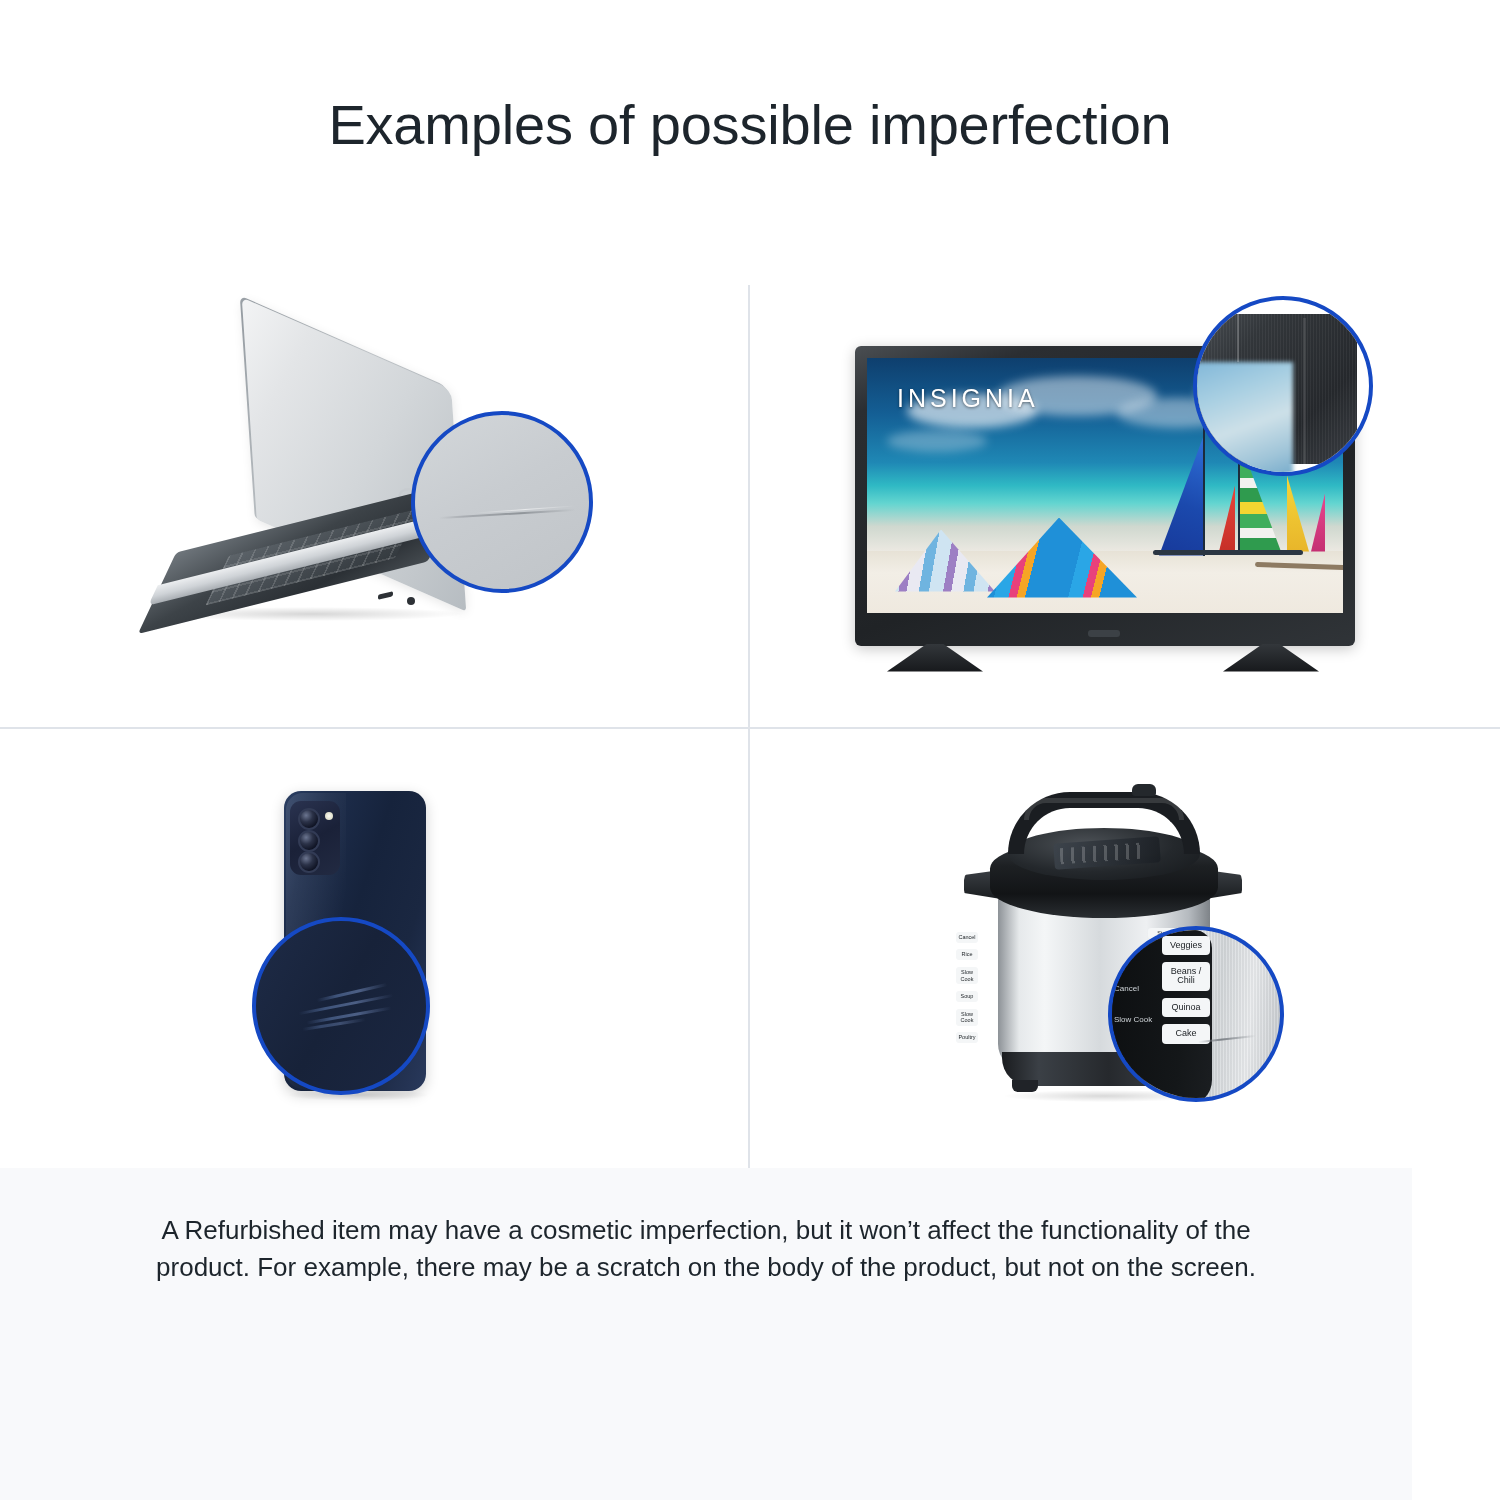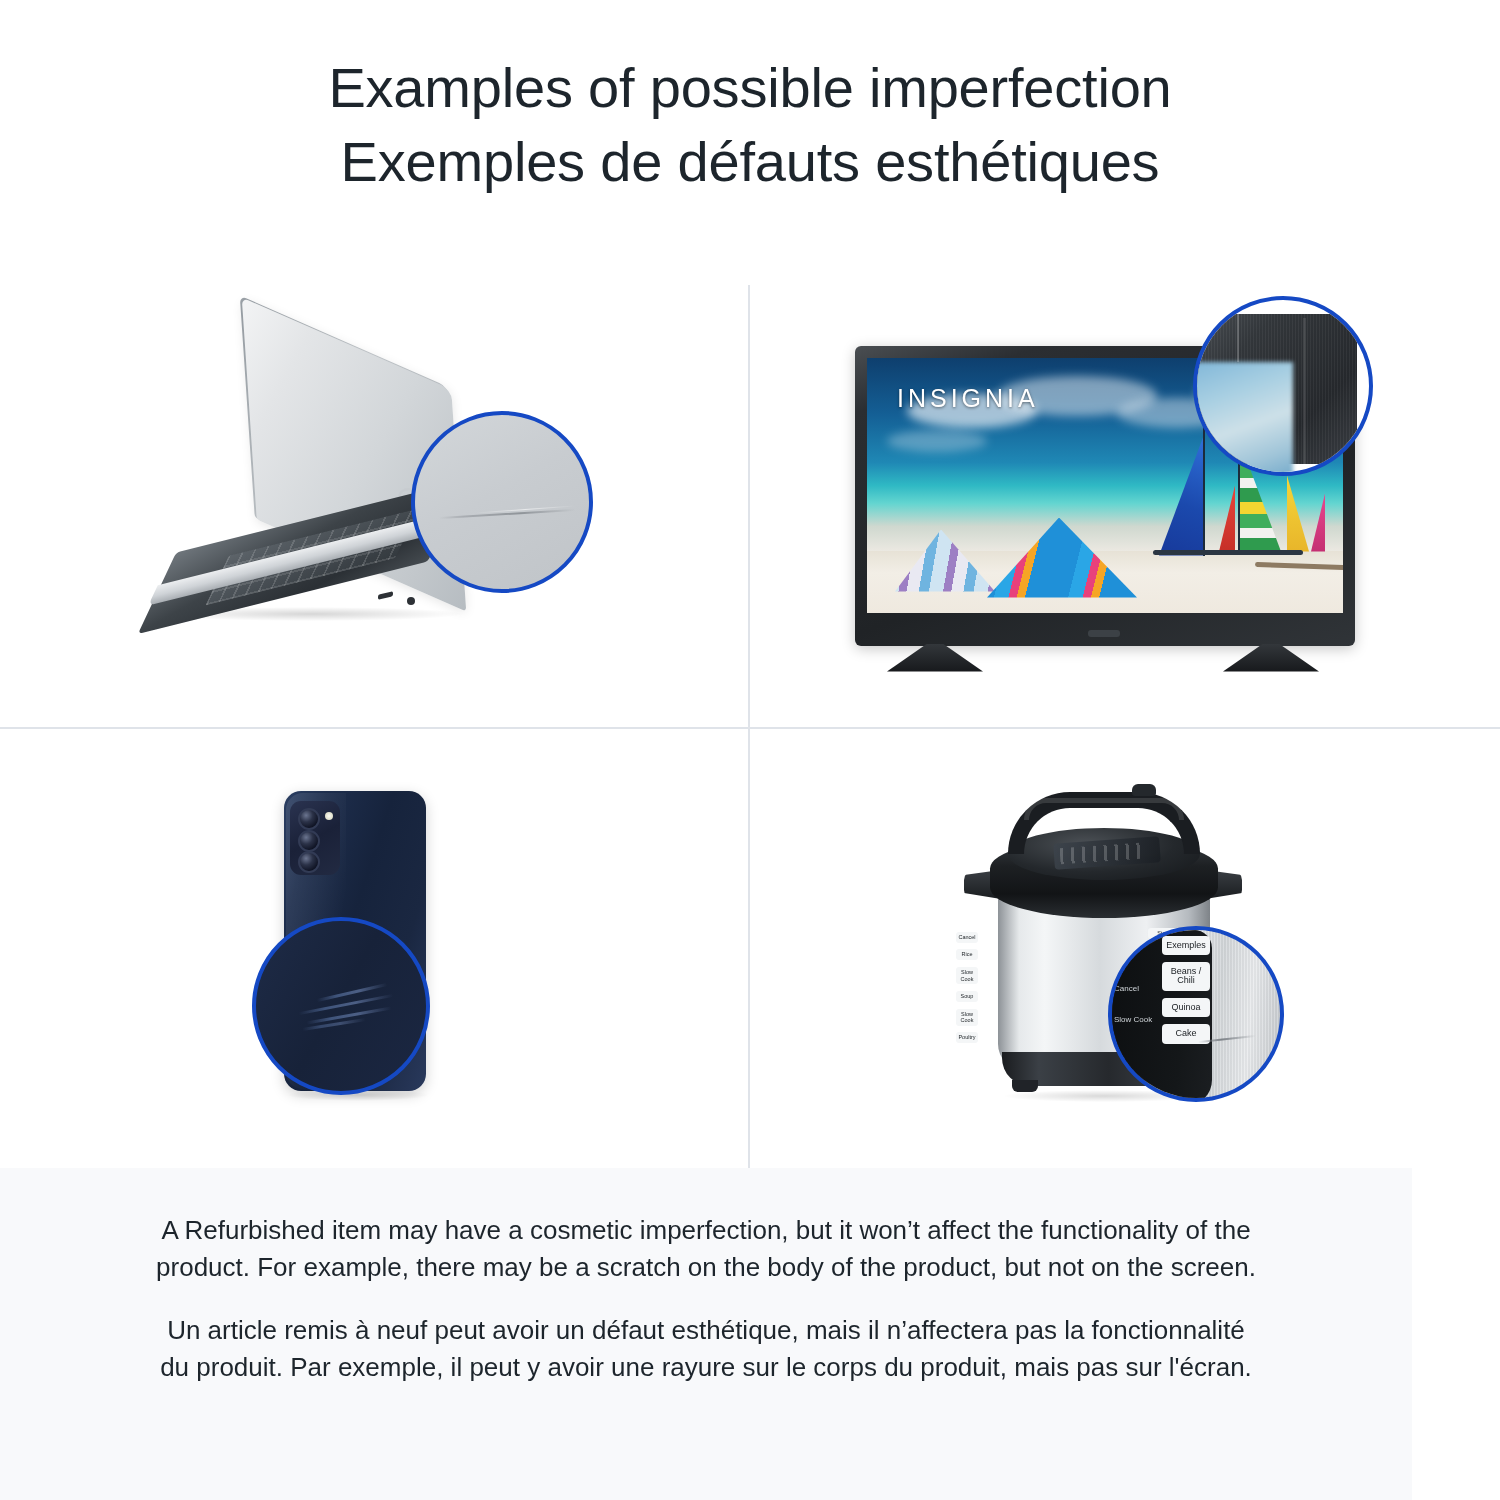--- a/index.html
+++ b/index.html
@@ -727,21 +727,20 @@
     margin-bottom: 26px;
   }
 </style>
 </head>
 <body>
 
 <div class="page">
 
   <div class="header">
     <div class="title-line">Examples of possible imperfection</div>
-    <div class="title-line">Exemples de défauts esthétiques</div>
   </div>
 
   <div class="grid">
     <div class="vline"></div>
     <div class="hline"></div>
 
     <div class="cell cell-tl">
       <div class="scene laptop-scene">
         <div class="laptop-shadow"></div>
         <div class="lid-edge"></div>
@@ -857,29 +856,28 @@
         </div>
 
         <div class="magnifier mag-cooker">
           <div class="mag-brushed"></div>
           <div class="mag-dark-panel"></div>
           <div class="mag-btn-left">
             <div class="mag-lbl">Cancel</div>
             <div class="mag-lbl">Slow Cook</div>
           </div>
           <div class="mag-btn-col">
-            <div class="mag-btn">Exemples</div>
+            <div class="mag-btn">Veggies</div>
             <div class="mag-btn">Beans / Chili</div>
             <div class="mag-btn">Quinoa</div>
             <div class="mag-btn">Cake</div>
           </div>
           <div class="mag-scratch"></div>
         </div>
       </div>
     </div>
   </div>
 
   <div class="footer">
     <p>A Refurbished item may have a cosmetic imperfection, but it won’t affect the functionality of the product. For example, there may be a scratch on the body of the product, but not on the screen.</p>
-    <p>Un article remis à neuf peut avoir un défaut esthétique, mais il n’affectera pas la fonctionnalité du produit. Par exemple, il peut y avoir une rayure sur le corps du produit, mais pas sur l'écran.</p>
   </div>
 
 </div>
 
 </body></html>

